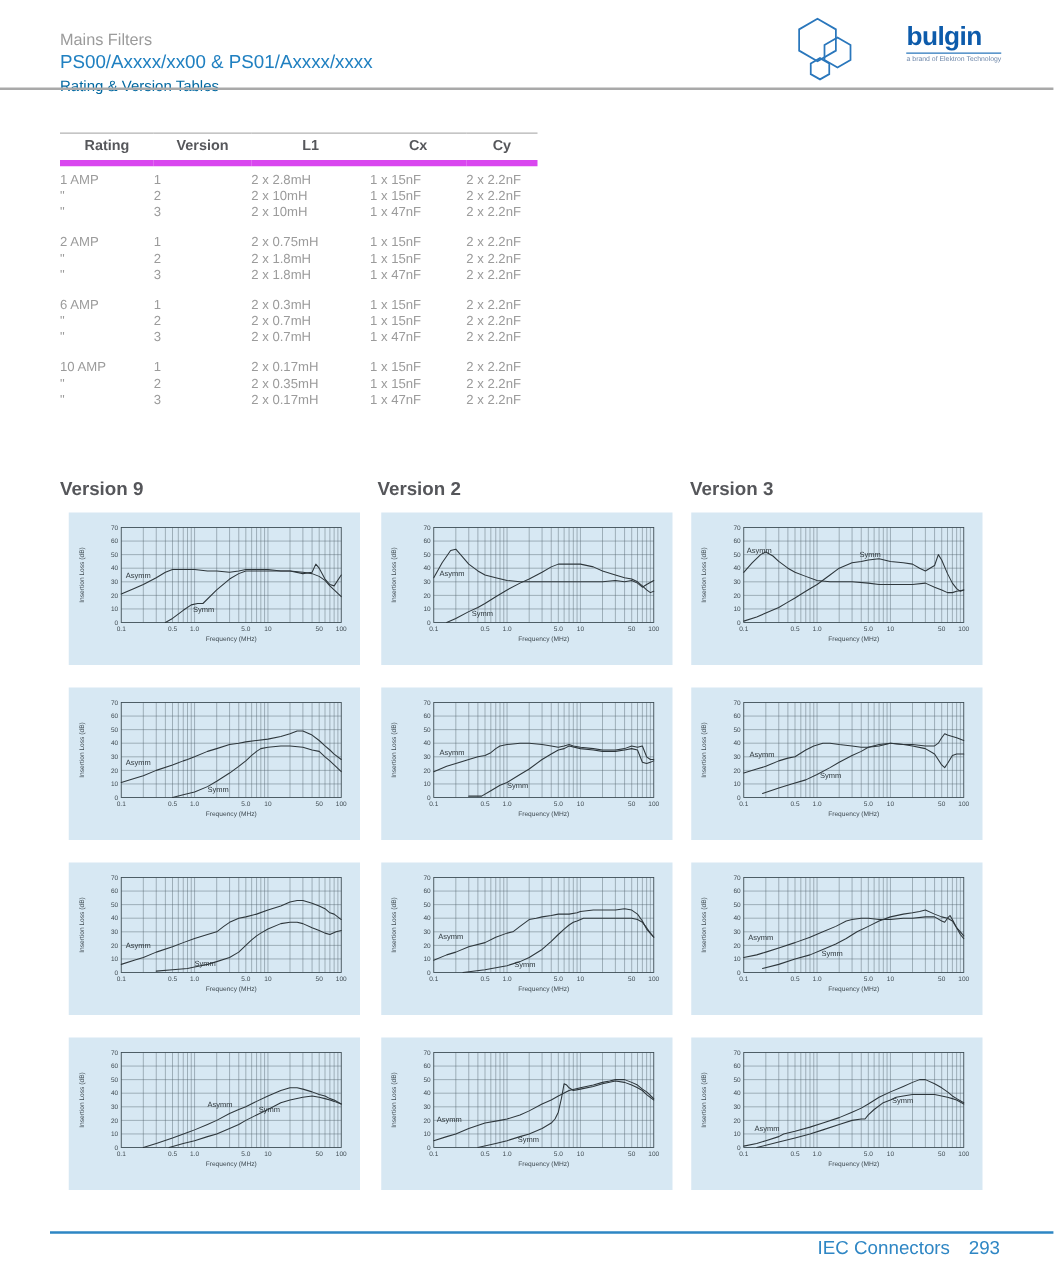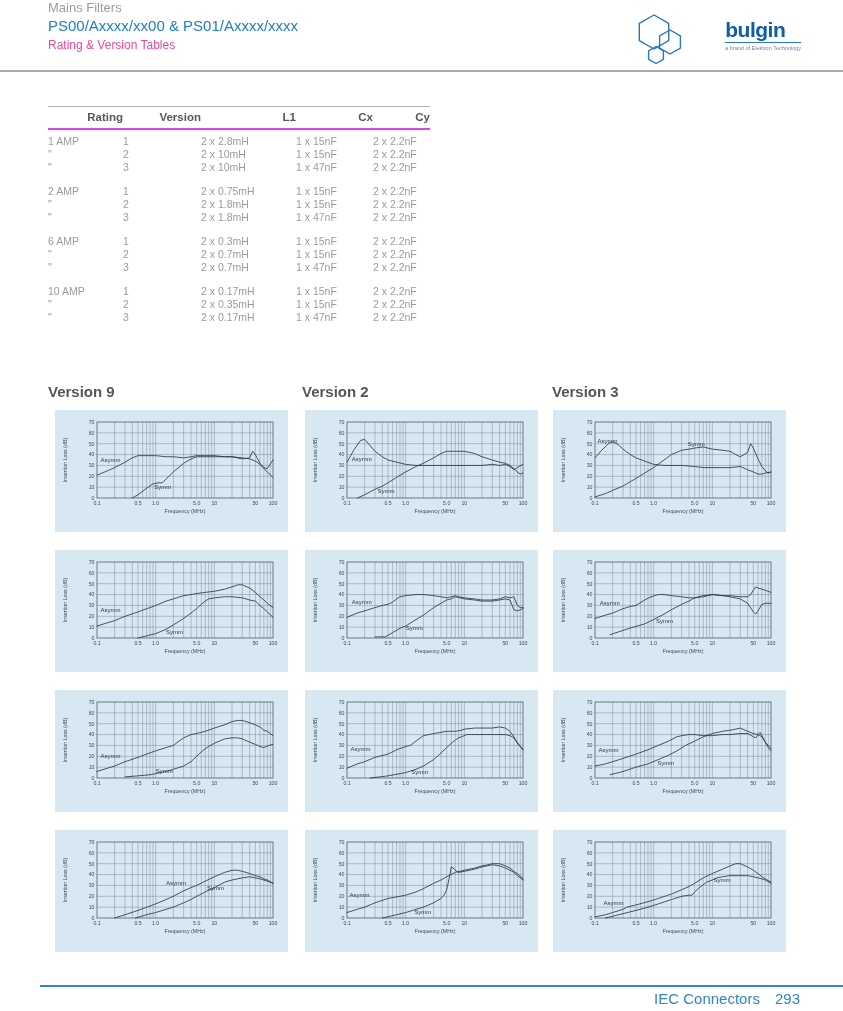--- a/index.html
+++ b/index.html
@@ -1,35 +1,35 @@
 <!DOCTYPE html>
 <html><head>
 <meta charset="utf-8">
 <style>
   html,body{margin:0;padding:0;background:#ffffff;}
   .page{position:relative;width:843px;height:1011px;background:#fff;font-family:"Liberation Sans",sans-serif;overflow:hidden;}
 
   
-  .head{position:absolute;left:48px;top:0;right:40px;}
+  .head{position:absolute;left:48px;top:24px;right:40px;}
   .eyebrow{font-size:13px;color:#9b9b9b;}
   .title{font-size:15px;color:#2080c1;font-weight:400;margin-top:2px;}
-  .subtitle{font-size:12px;color:#ec4899;margin-top:4px;}
+  .subtitle{font-size:12px;color:#0369a1;margin-top:4px;}
   .head-rule{position:absolute;left:0;top:70px;width:843px;height:2px;background:#a9a9a9;}
 
   
   .logo{position:absolute;right:42px;top:2px;display:flex;align-items:center;gap:31px;}
   .logo-text{margin-left:4px;}
   .brand{font-size:21px;font-weight:bold;color:#0d5bab;letter-spacing:-0.5px;line-height:22px;}
   .tagline{font-size:5.5px;color:#6d86a8;border-top:1px solid #2a77bc;padding-top:1.5px;margin-top:1px;}
 
   
   .ratings{position:absolute;left:48px;top:106px;}
   table{border-collapse:collapse;width:382px;font-size:10.5px;color:#9b9b9b;}
-  th{font-size:11.5px;color:#56575b;text-align:right;font-weight:bold;
-     border-top:1px solid #b3b3b3;border-bottom:2px solid #d946ef;padding:4px 0 5px;}
+  th{font-size:11.5px;color:#56575b;text-align:center;font-weight:bold;
+     border-top:1px solid #b3b3b3;border-bottom:5px solid #d946ef;padding:4px 0 5px;}
   th:nth-child(1){width:75px}th:nth-child(2){width:78px}th:nth-child(3){width:95px}
   th:nth-child(4){width:77px}th:nth-child(5){width:57px}
   td{padding:1px 0;line-height:11px;}
   tbody tr:first-child td{padding-top:6px;}
   tr.spacer td{height:11px;padding:0;}
 
   
   .charts{position:absolute;left:48px;top:383px;width:740px;height:575px;}
   .vtitle{position:absolute;top:0;font-size:15px;font-weight:bold;color:#55565a;}
   .vtitle.v0{left:0}.vtitle.v1{left:254px}.vtitle.v2{left:504px}

